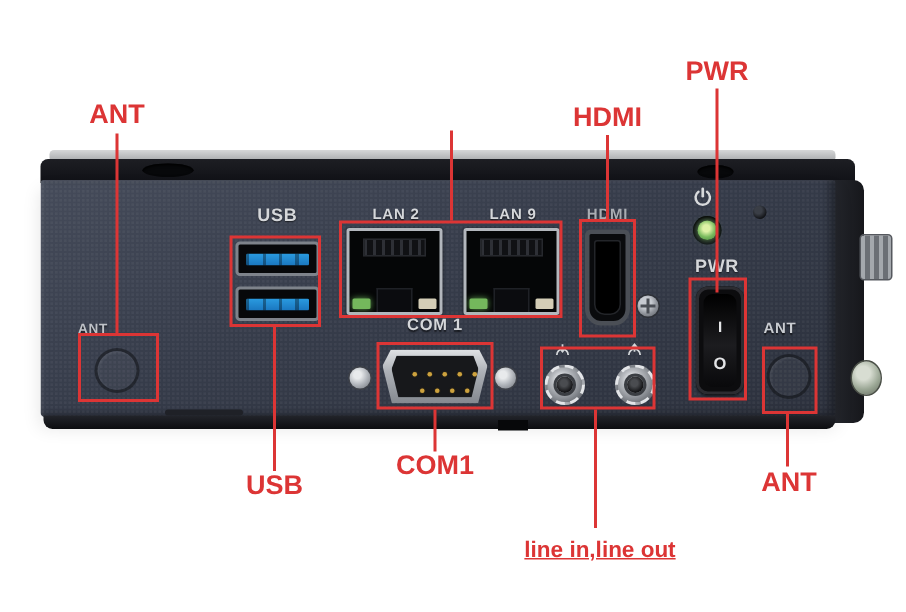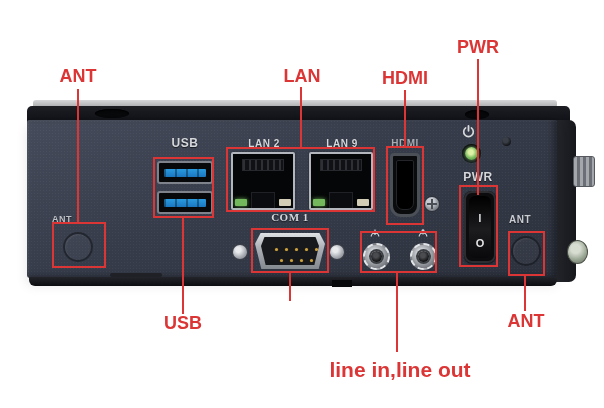--- a/index.html
+++ b/index.html
@@ -41,21 +41,21 @@
   #bottom-notch { left:303px; top:3px; width:20px; height:7px; background:#07080a; }
   #bottom-slot  { left:81px; top:-4px; width:52px; height:4px; background:#1f2127; border-radius:2px; }
 
   
   .panel-text { color:#d5d7da; font-weight:bold; text-align:center; letter-spacing:0.5px;
     text-shadow:0 1px 1px rgba(0,0,0,0.6); }
   #usb-panel-label  { left:133px; top:16px;  width:50px; font-size:12px; }
   #lan1-panel-label { left:210px; top:18px;  width:54px; font-size:10px; }
   #lan2-panel-label { left:288px; top:18px;  width:54px; font-size:10px; }
   #hdmi-panel-label { left:352px; top:18px;  width:52px; font-size:10px; color:#a9adb3; }
-  #com1-panel-label { left:236px; top:91px;  width:54px; font-size:11px;font-family:Liberation Serif, serif; }
+  #com1-panel-label { left:236px; top:91px;  width:54px; font-size:11px; }
   #pwr-panel-label  { left:426px; top:50px;  width:50px; font-size:12px; }
   #ant-left-panel-label  { left:19px;  top:94px; width:32px; font-size:9px;  color:#bfc2c7; }
   #ant-right-panel-label { left:473px; top:94px; width:40px; font-size:10px; color:#c9ccd1; }
 
   
   .usb-port { left:130px; width:56px; height:23px; background:#07080a;
     border:2px solid #7e838b; border-radius:3px; }
   #usb-port-1 { top:41px; } #usb-port-2 { top:71px; }
   .usb-tongue { position:absolute; left:5px; right:5px; top:6px; height:8px; border-radius:1px;
     background:repeating-linear-gradient(90deg, rgba(0,0,0,0.35) 0 2px, transparent 2px 11px),
@@ -162,21 +162,21 @@
   #line-ant-right { left:524px; top:276px; height:35px; }
 
   .callout-label { color:var(--color-annotation,#dc3535); font-weight:bold; font-size:18px;
     text-align:center; white-space:nowrap; }
   #label-ant-left  { left:48px;  top:66px;  width:60px; }
   #label-lan       { left:272px; top:66px;  width:60px; }
   #label-hdmi      { left:370px; top:68px;  width:70px; }
   #label-pwr       { left:448px; top:37px;  width:60px; }
   #label-usb       { left:153px; top:313px; width:60px; }
   #label-com1      { left:255px; top:300px; width:70px; }
-  #label-audio     { left:308px; top:358px; width:184px; font-size:21px; }
+  #label-audio     { left:308px; top:358px; width:184px; font-size:15px;text-decoration:underline; }
   #label-ant-right { left:496px; top:311px; width:60px; }
 </style>
 </head>
 <body>
 
 <div id="stage" data-name="product-annotation-diagram">
 
   <div id="top-surface" data-name="device-top-surface"></div>
   <div id="top-band" data-name="device-top-edge">
     <span class="vent-hole" id="vent-hole-left" data-name="top-hole-left"></span>
@@ -293,20 +293,20 @@
   <div class="callout-line" id="line-ant-left" data-name="callout-line-ant-left"></div>
   <div class="callout-line" id="line-lan" data-name="callout-line-lan"></div>
   <div class="callout-line" id="line-hdmi" data-name="callout-line-hdmi"></div>
   <div class="callout-line" id="line-pwr" data-name="callout-line-pwr"></div>
   <div class="callout-line" id="line-usb" data-name="callout-line-usb"></div>
   <div class="callout-line" id="line-com1" data-name="callout-line-com1"></div>
   <div class="callout-line" id="line-audio" data-name="callout-line-audio"></div>
   <div class="callout-line" id="line-ant-right" data-name="callout-line-ant-right"></div>
 
   <div class="callout-label" id="label-ant-left" data-name="callout-label-ant-left">ANT</div>
-  <div class="callout-label" id="label-lan" data-name="callout-label-lan">LAN</div>
   <div class="callout-label" id="label-hdmi" data-name="callout-label-hdmi">HDMI</div>
   <div class="callout-label" id="label-pwr" data-name="callout-label-pwr">PWR</div>
   <div class="callout-label" id="label-usb" data-name="callout-label-usb">USB</div>
+  <div class="callout-label" id="label-com1" data-name="callout-label-com1">COM1</div>
   <div class="callout-label" id="label-audio" data-name="callout-label-line-in-out">line in,line out</div>
   <div class="callout-label" id="label-ant-right" data-name="callout-label-ant-right">ANT</div>
 
 </div>
 
 </body></html>

